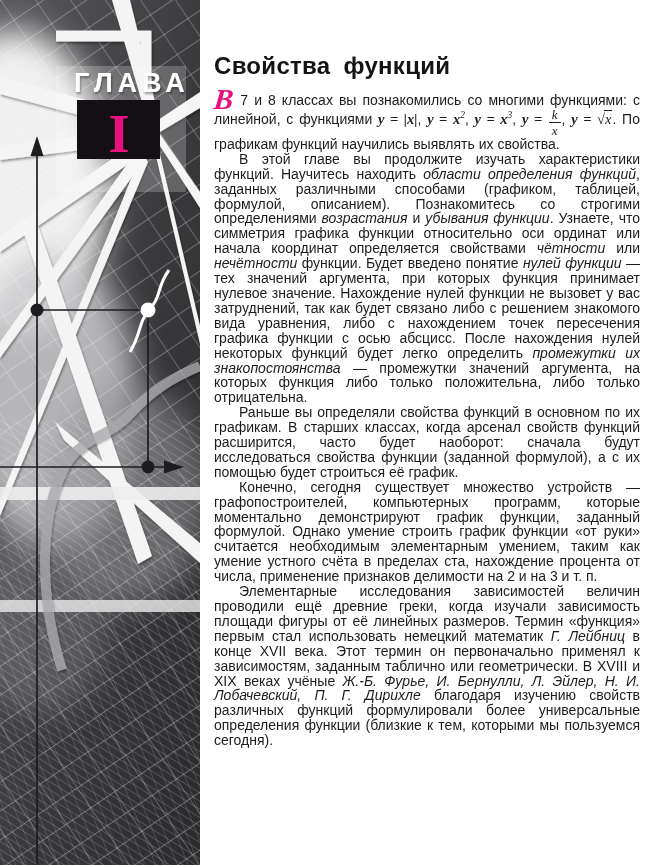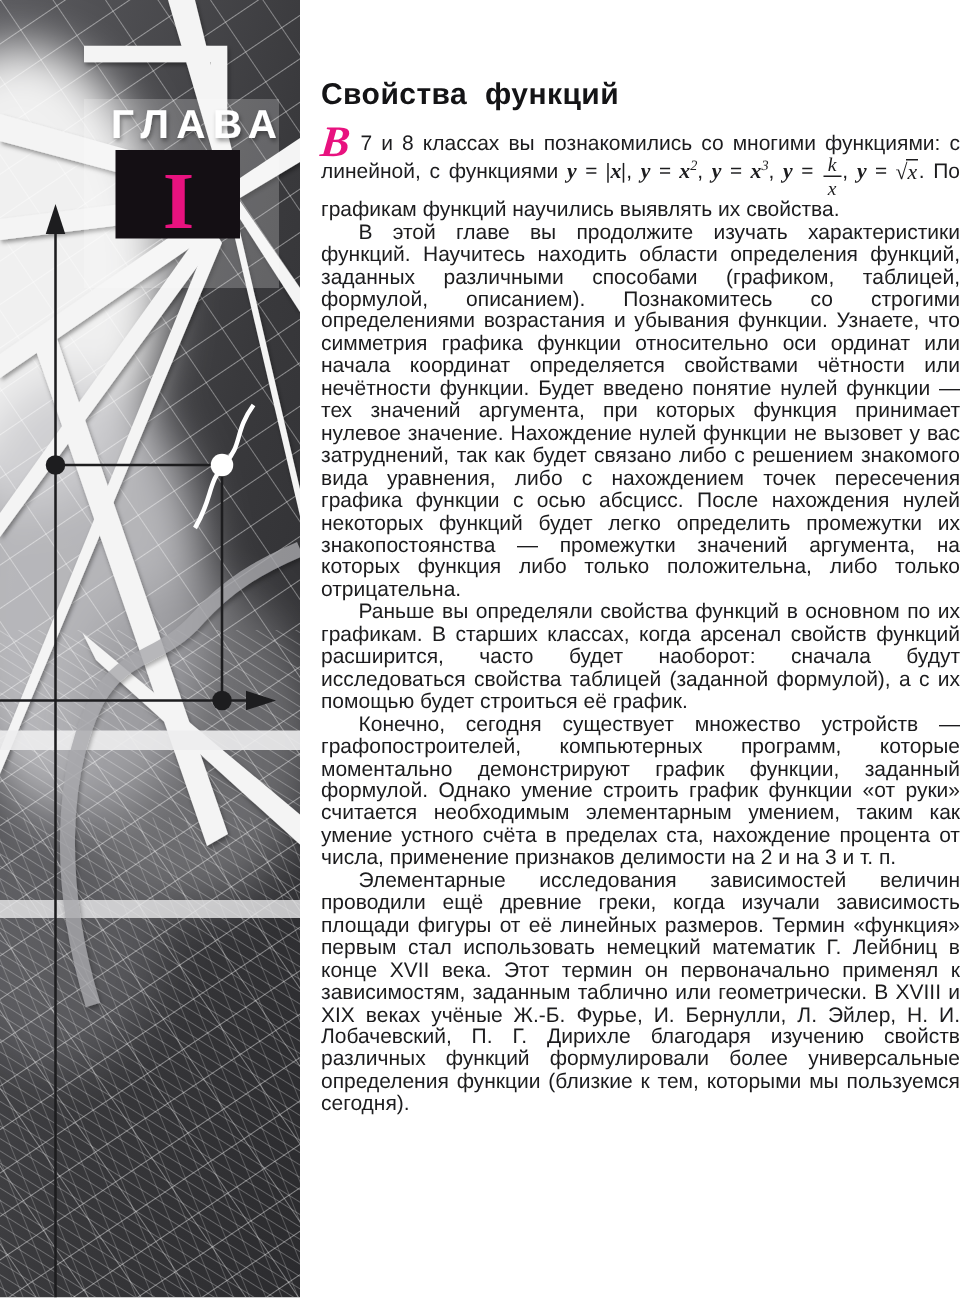--- a/index.html
+++ b/index.html
@@ -5,36 +5,36 @@
   html,body{margin:0;padding:0;}
   body{
     width:650px;height:865px;position:relative;overflow:hidden;
     background:#ffffff;
     font-family:"Liberation Sans",sans-serif;
   }
   .panel{position:absolute;left:0;top:0;width:200px;height:865px;}
   .panel svg{display:block;}
   .content{position:absolute;left:214px;top:52px;width:426px;}
   .title{
-    font-size:20px;font-weight:bold;color:#141416;
+    font-size:24px;font-weight:bold;color:#141416;
     margin:0 0 13px 0;letter-spacing:.3px;word-spacing:6px;
   }
   .para{
     font-size:14px;line-height:14.9px;text-align:justify;
     color:#1c1c1e;margin:0;text-indent:25px;
   }
   .para.first{text-indent:0;}
   .dropcap{
     font-family:"Liberation Serif",serif;
     font-style:italic;font-weight:900;font-size:29px;
     color:#e8127f;display:inline-block;transform:skewX(-6deg);
     line-height:10px;vertical-align:-4px;margin-right:7px;
   }
   .run-text{}
-  .run-i{}
+  .run-i{font-style:italic;}
   .run-math{font-family:"Liberation Serif",serif;font-style:italic;font-size:14.5px;font-weight:bold;}
   sup.run-msup{
     font-family:"Liberation Serif",serif;font-style:italic;
     font-size:9.5px;line-height:0;vertical-align:super;
   }
   .frac{
     display:inline-block;text-align:center;vertical-align:-0.85em;
     font-family:"Liberation Serif",serif;font-style:italic;
     font-size:13px;line-height:1;margin:0 1px;
   }
@@ -128,17 +128,17 @@
     <rect x="77" y="100" width="83" height="59" fill="#140f14"></rect>
     <text x="119" y="152" text-anchor="middle" font-family="Liberation Serif, serif" font-weight="bold" font-size="54" fill="#e8127f">I</text>
   </svg>
 </div>
 
 <div class="content">
   <h1 class="title">Свойства функций</h1>
   <div id="paragraphs">
       <p class="para first"><span class="dropcap">В</span><span class="run-text">7 и 8 классах вы познакомились со многими функциями: с линейной, с функциями </span><span class="run-math">y = |x|</span><span class="run-text">, </span><span class="run-math">y = x</span><sup class="run-msup">2</sup><span class="run-text">, </span><span class="run-math">y = x</span><sup class="run-msup">3</sup><span class="run-text">, </span><span class="run-math">y = </span><span class="frac"><span class="fn">k</span><span class="fd">x</span></span><span class="run-text">, </span><span class="run-math">y = </span><span class="sqrt"><span>√</span><span class="arg">x</span></span><span class="run-text">. По графикам функций научились выявлять их свойства.</span></p>
       <p class="para"><span class="run-text">В этой главе вы продолжите изучать характеристики функций. Научитесь находить </span><span class="run-i">области определения функций</span><span class="run-text">, заданных различными способами (графиком, таблицей, формулой, описанием). Познакомитесь со строгими определениями </span><span class="run-i">возрастания</span><span class="run-text"> и </span><span class="run-i">убывания функции</span><span class="run-text">. Узнаете, что симметрия графика функции относительно оси ординат или начала координат определяется свойствами </span><span class="run-i">чётности</span><span class="run-text"> или </span><span class="run-i">нечётности</span><span class="run-text"> функции. Будет введено понятие </span><span class="run-i">нулей функции</span><span class="run-text"> — тех значений аргумента, при которых функция принимает нулевое значение. Нахождение нулей функции не вызовет у вас затруднений, так как будет связано либо с решением знакомого вида уравнения, либо с нахождением точек пересечения графика функции с осью абсцисс. После нахождения нулей некоторых функций будет легко определить </span><span class="run-i">промежутки их знакопостоянства</span><span class="run-text"> — промежутки значений аргумента, на которых функция либо только положительна, либо только отрицательна.</span></p>
-      <p class="para"><span class="run-text">Раньше вы определяли свойства функций в основном по их графикам. В старших классах, когда арсенал свойств функций расширится, часто будет наоборот: сначала будут исследоваться свойства таблицей (заданной формулой), а с их помощью будет строиться её график.</span></p>
+      <p class="para"><span class="run-text">Раньше вы определяли свойства функций в основном по их графикам. В старших классах, когда арсенал свойств функций расширится, часто будет наоборот: сначала будут исследоваться свойства функции (заданной формулой), а с их помощью будет строиться её график.</span></p>
       <p class="para"><span class="run-text">Конечно, сегодня существует множество устройств — графопостроителей, компьютерных программ, которые моментально демонстрируют график функции, заданный формулой. Однако умение строить график функции «от руки» считается необходимым элементарным умением, таким как умение устного счёта в пределах ста, нахождение процента от числа, применение признаков делимости на 2 и на 3 и т. п.</span></p>
       <p class="para"><span class="run-text">Элементарные исследования зависимостей величин проводили ещё древние греки, когда изучали зависимость площади фигуры от её линейных размеров. Термин «функция» первым стал использовать немецкий математик </span><span class="run-i">Г. Лейбниц</span><span class="run-text"> в конце XVII века. Этот термин он первоначально применял к зависимостям, заданным таблично или геометрически. В XVIII и XIX веках учёные </span><span class="run-i">Ж.-Б. Фурье, И. Бернулли, Л. Эйлер, Н. И. Лобачевский, П. Г. Дирихле</span><span class="run-text"> благодаря изучению свойств различных функций формулировали более универсальные определения функции (близкие к тем, которыми мы пользуемся сегодня).</span></p>
     </div>
 </div>
 
 </body></html>

